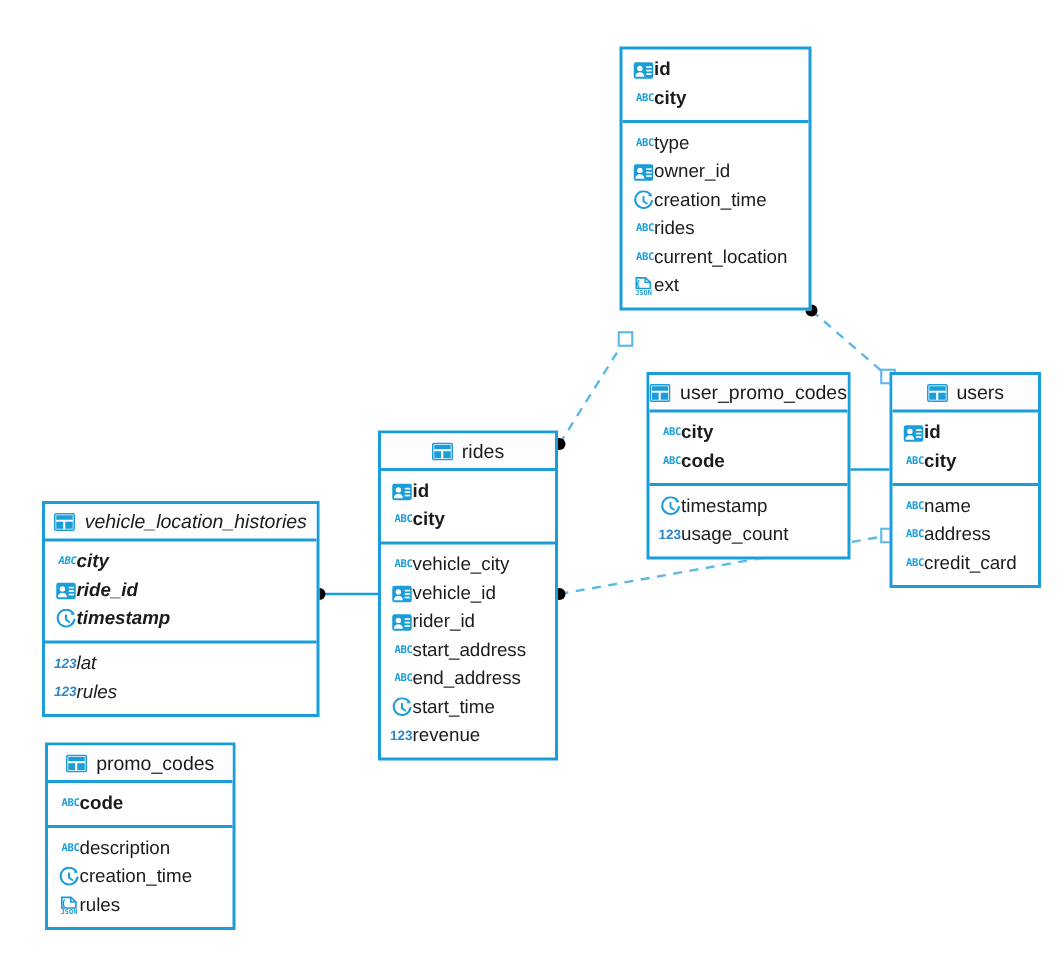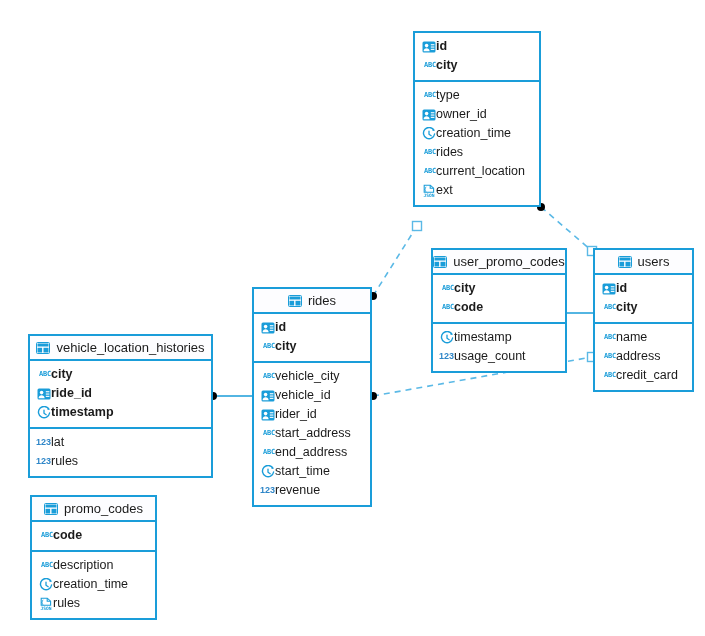--- a/index.html
+++ b/index.html
@@ -397,21 +397,21 @@
           <span class="er-label">start_time</span>
         </div>
         <div class="er-row">
           <span class="ic">
             <span class="ic-num">123</span>
           </span>
           <span class="er-label">revenue</span>
         </div>
       </div>
     </div>
-    <div class="er-table" style="left: 28px; top: 334px; width: 185px;">
+    <div class="er-table" style="left: 28px; top: 334px; width: 185px; font-style: italic;">
       <div class="er-header">
         <span class="ic">
           <svg width="14" height="12" viewBox="0 0 14 12">
             <rect x="0.5" y="0.5" width="13" height="11" rx="1" fill="none" stroke="#1a9dd9" stroke-width="1"></rect>
             <rect x="1.5" y="1.5" width="11" height="3" fill="#1a9dd9"></rect>
             <rect x="1.5" y="5.8" width="4.6" height="4.7" fill="#1a9dd9"></rect>
             <rect x="7.5" y="5.8" width="5" height="4.7" fill="#1a9dd9"></rect>
           </svg>
         </span>
         <span>vehicle_location_histories</span>

